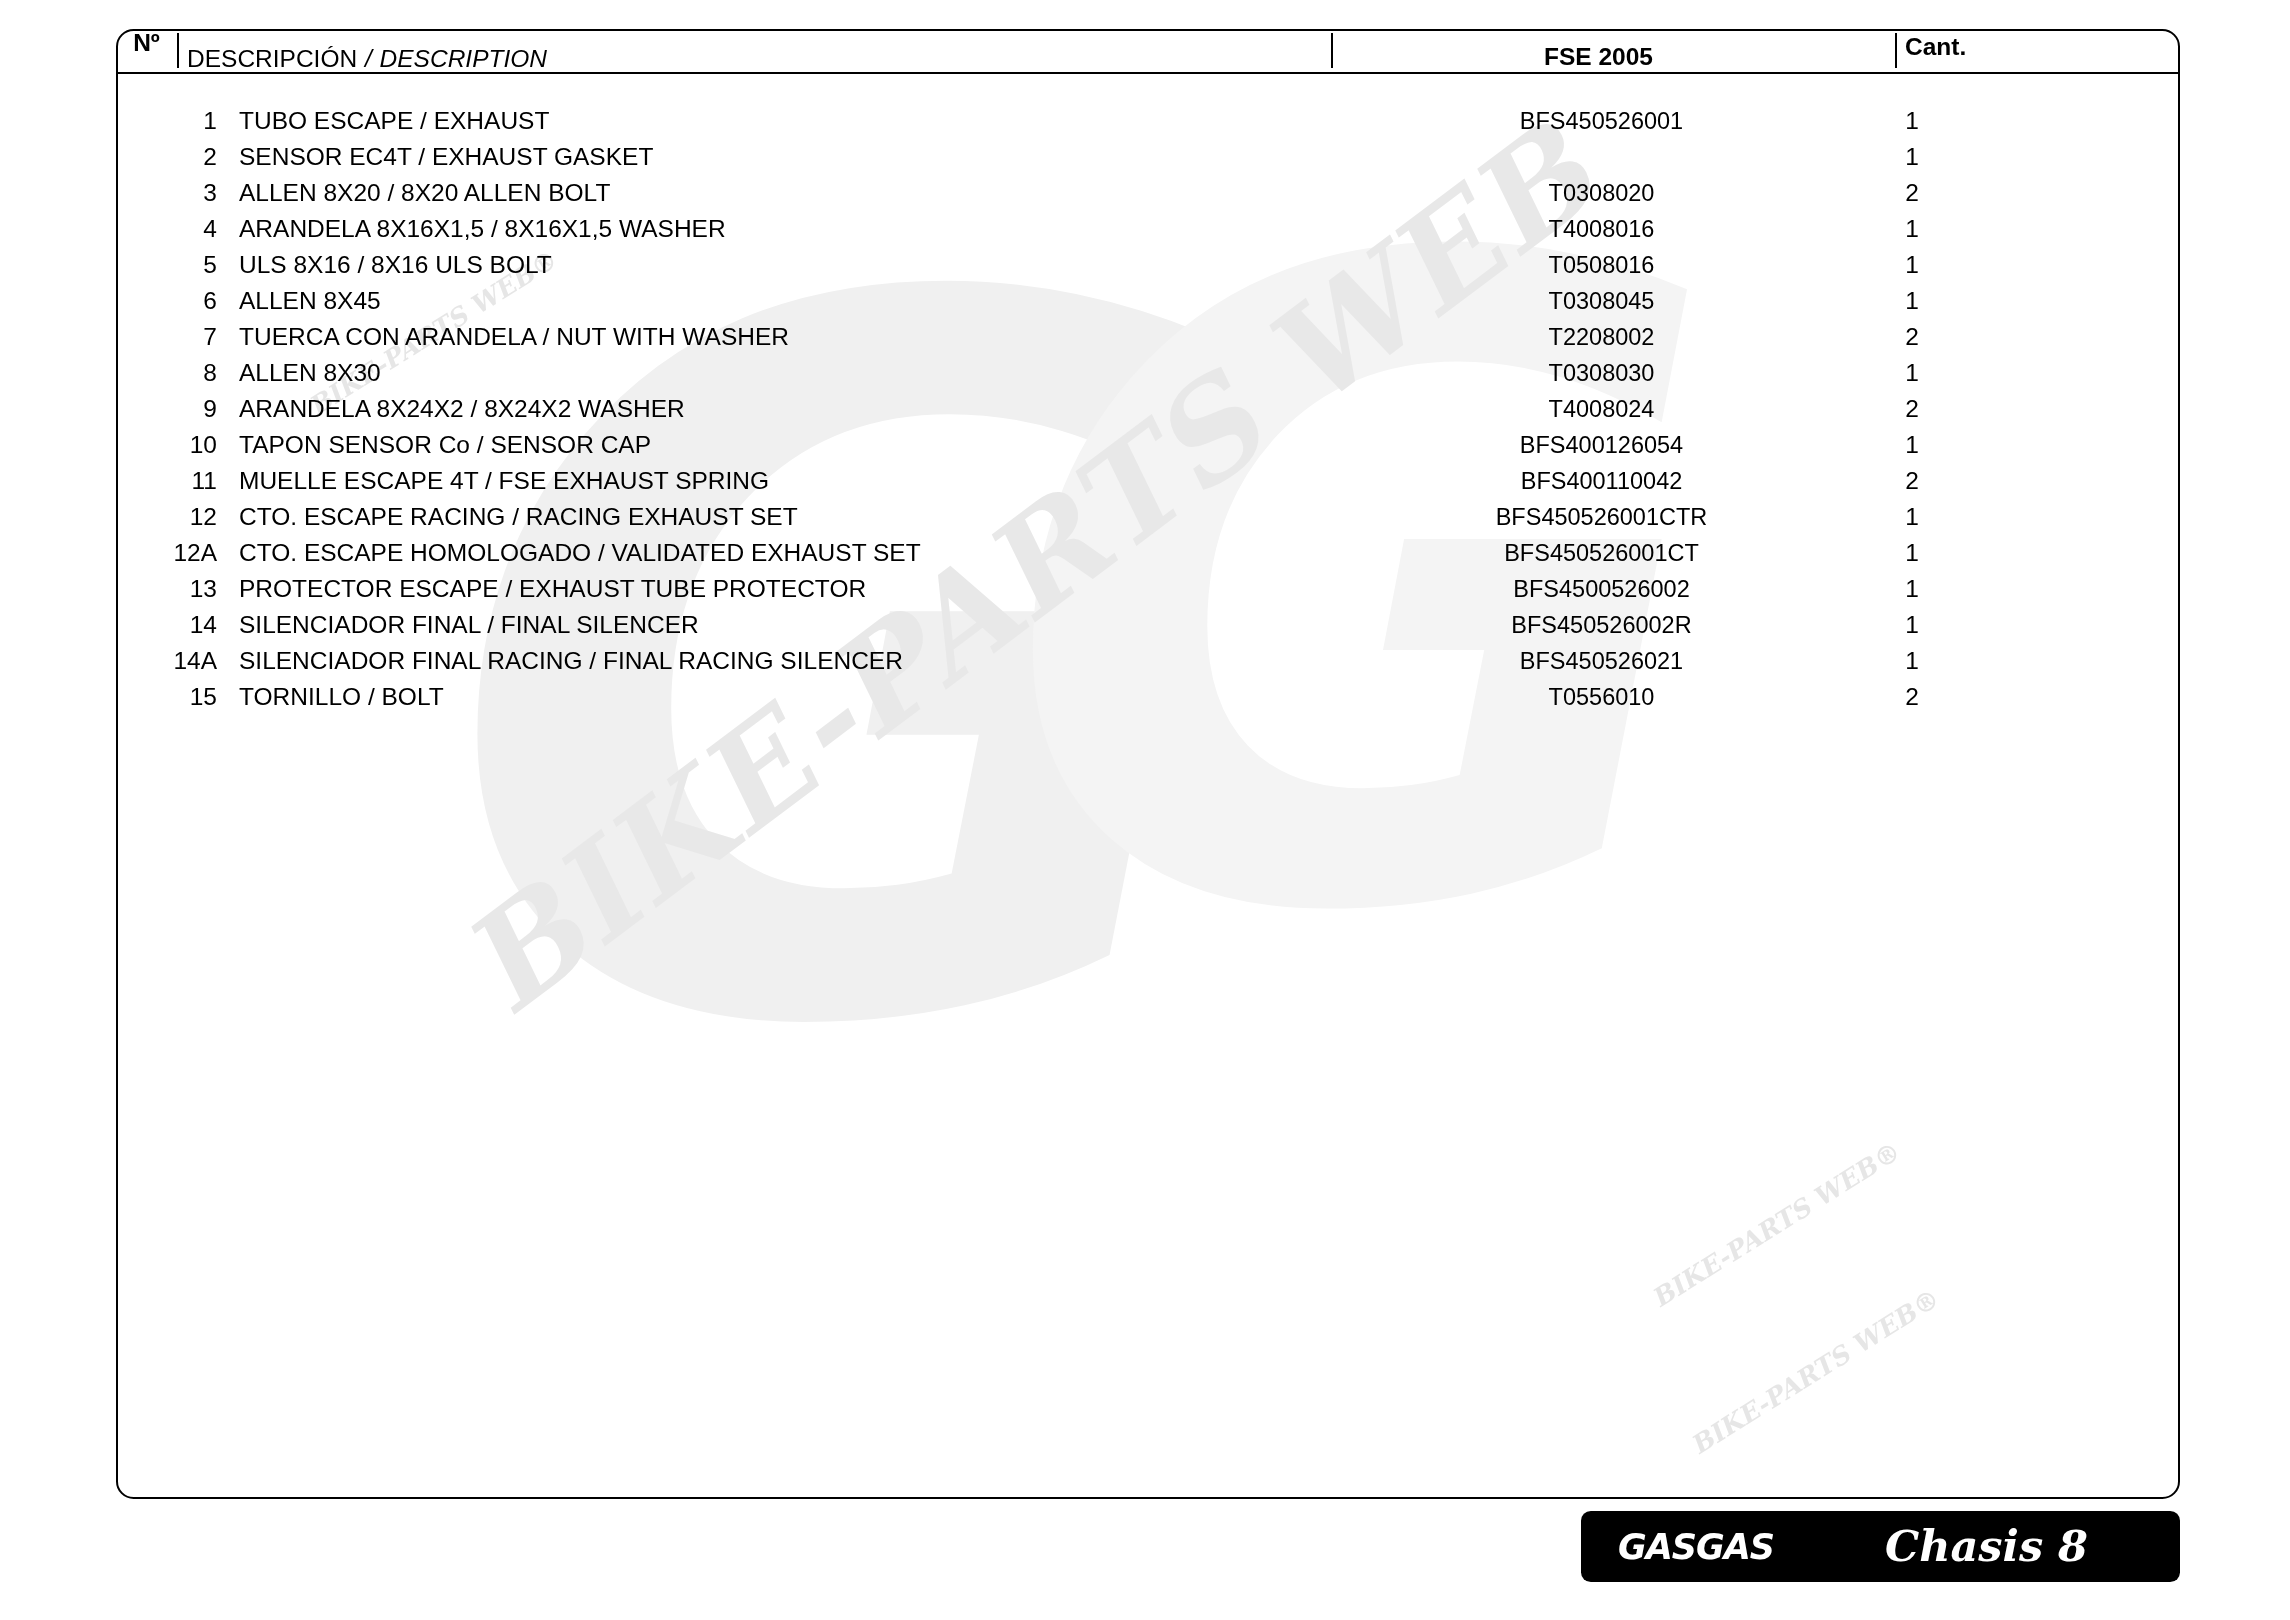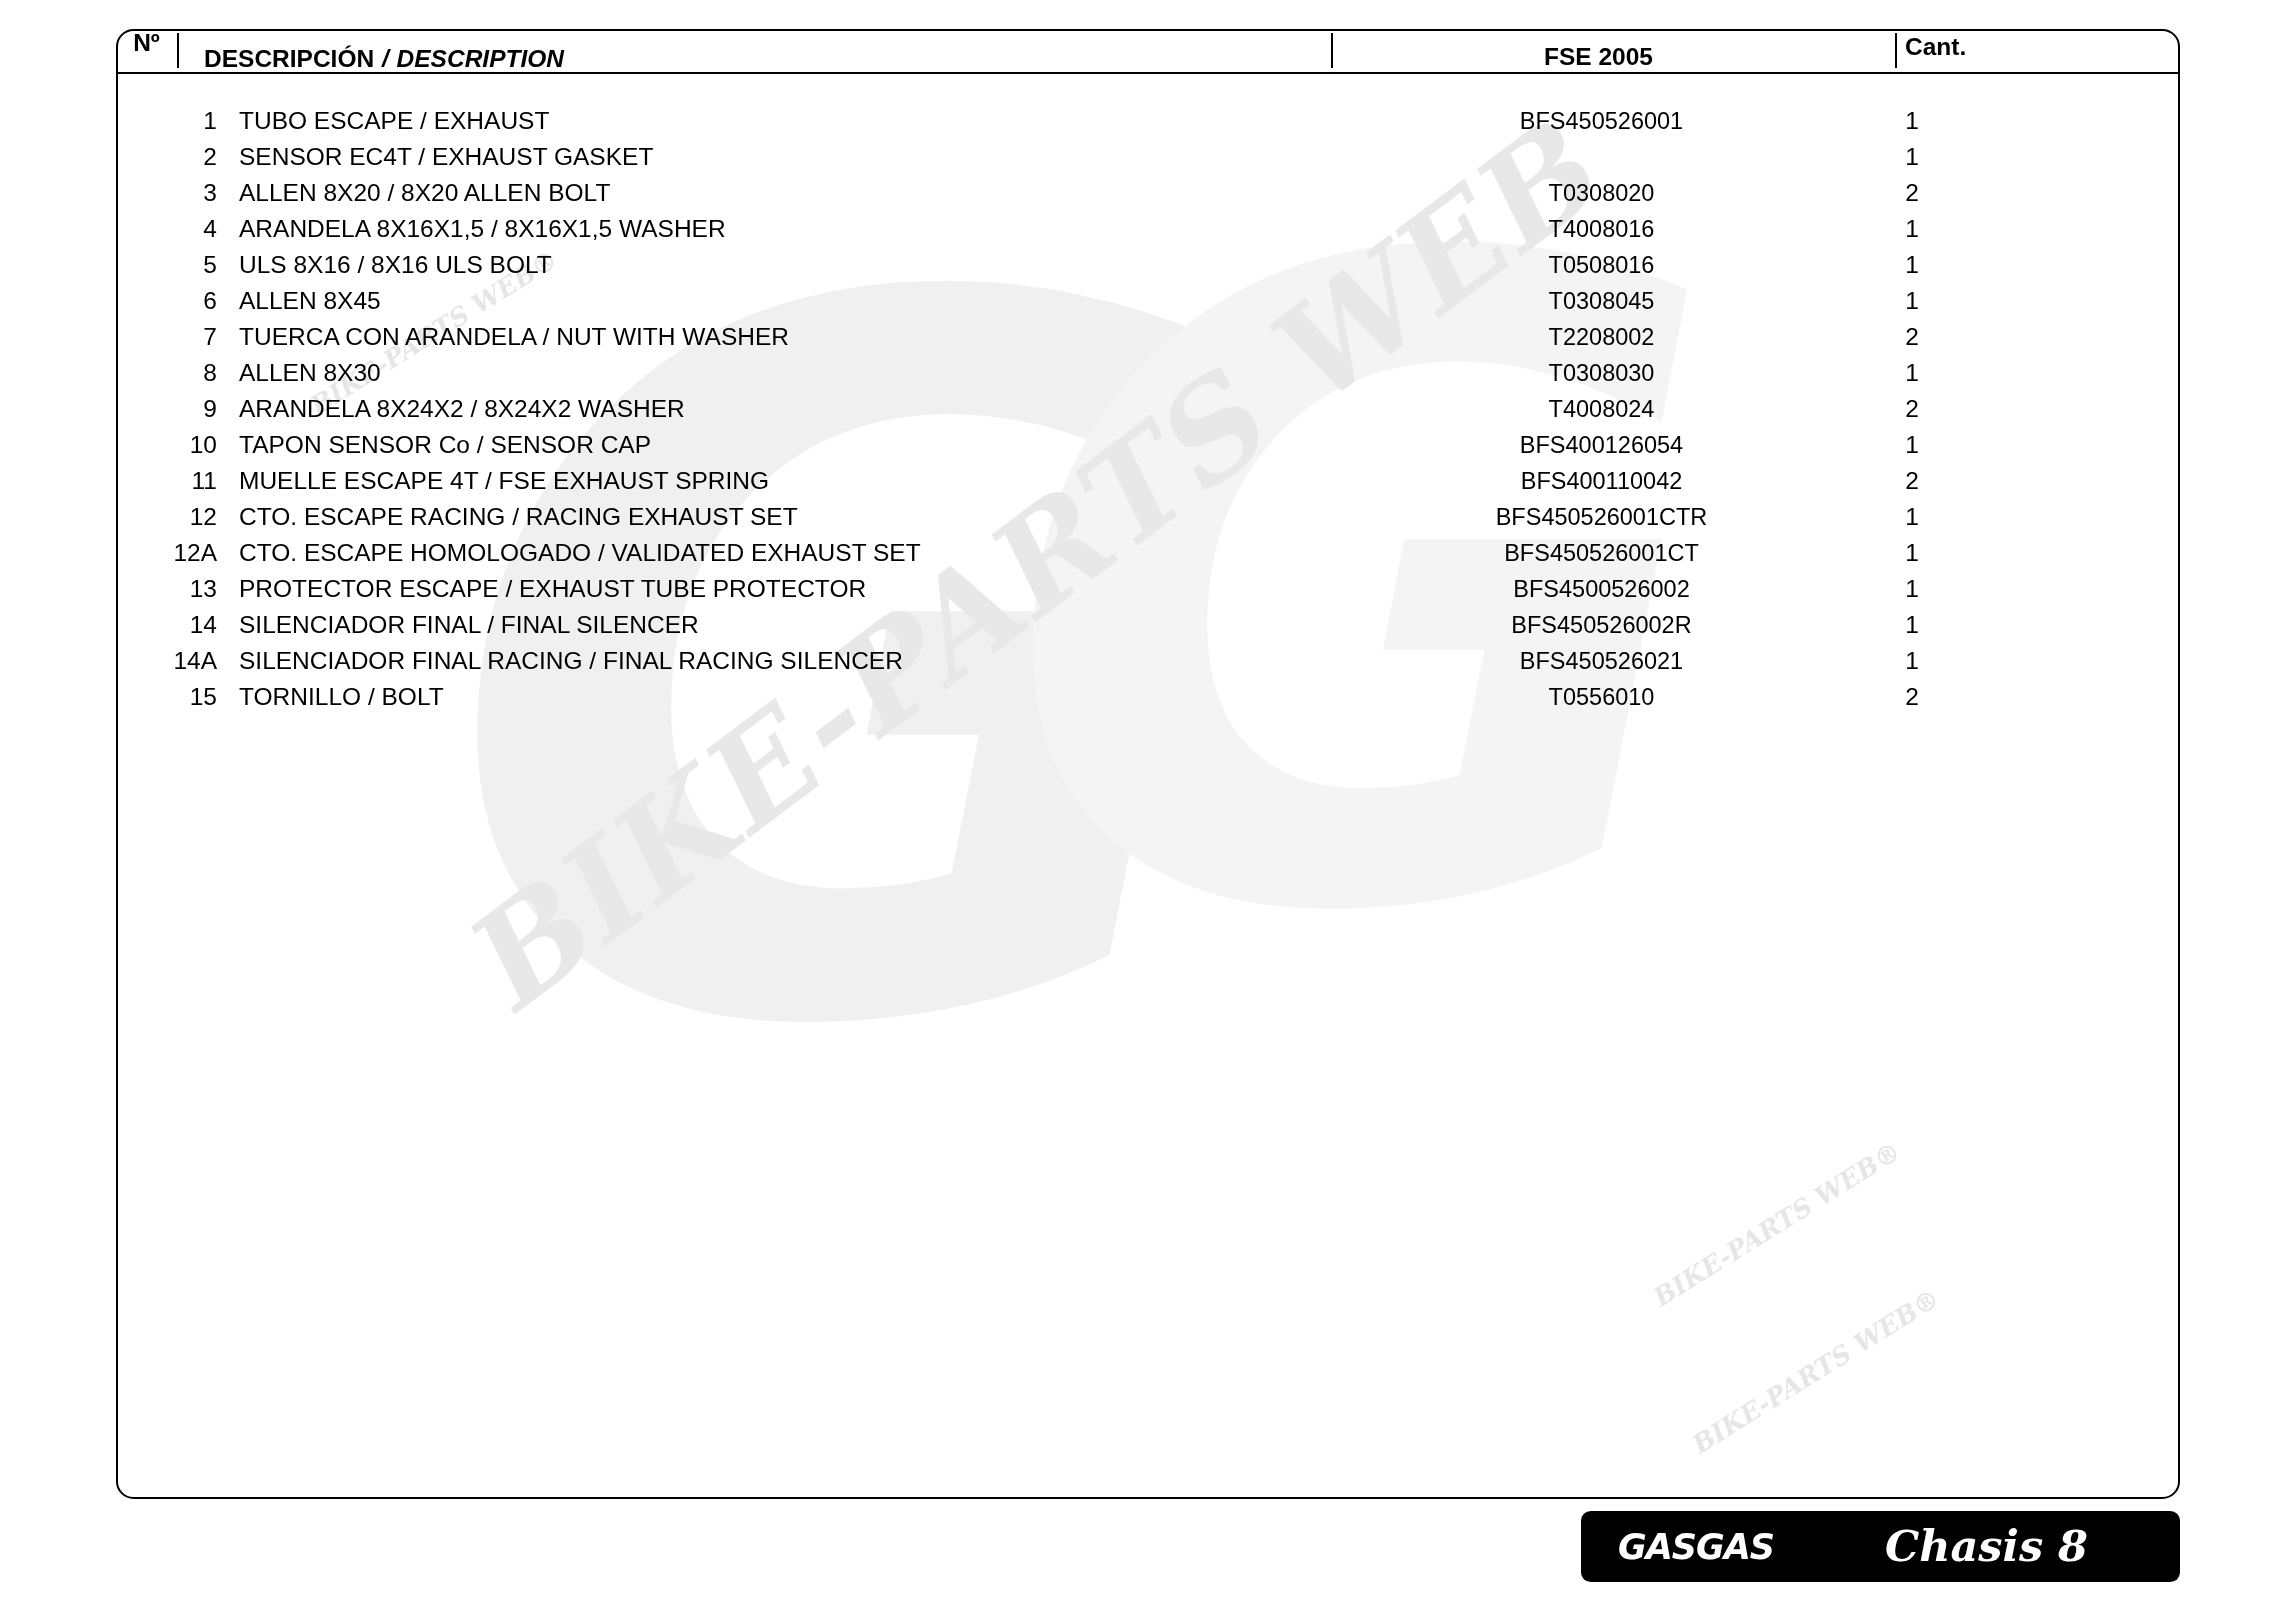--- a/index.html
+++ b/index.html
@@ -54,24 +54,24 @@
     font-size: 24.5px; font-weight: bold; color: #000;
   }
   .hdr-sep1 {
     position: absolute;
     left: 61px; top: 3.9px;
     width: 2px; height: 35px;
     background: #000;
   }
   .hdr-desc {
     position: absolute;
-    left: 88px; top: 0px;
+    left: 71px; top: 0px;
     height: 60px;
     display: flex; align-items: center;
-    font-size: 24.5px; font-weight: bold; color: #000;
+    font-size: 24.5px; font-weight: normal; color: #000;
     white-space: nowrap;
   }
   .hdr-desc .it { font-style: italic; margin-left: 7.8px;}
   .hdr-sep2 {
     position: absolute;
     left: 1215px; top: 3.9px;
     width: 2px; height: 35px;
     background: #000;
   }
   .hdr-model {

